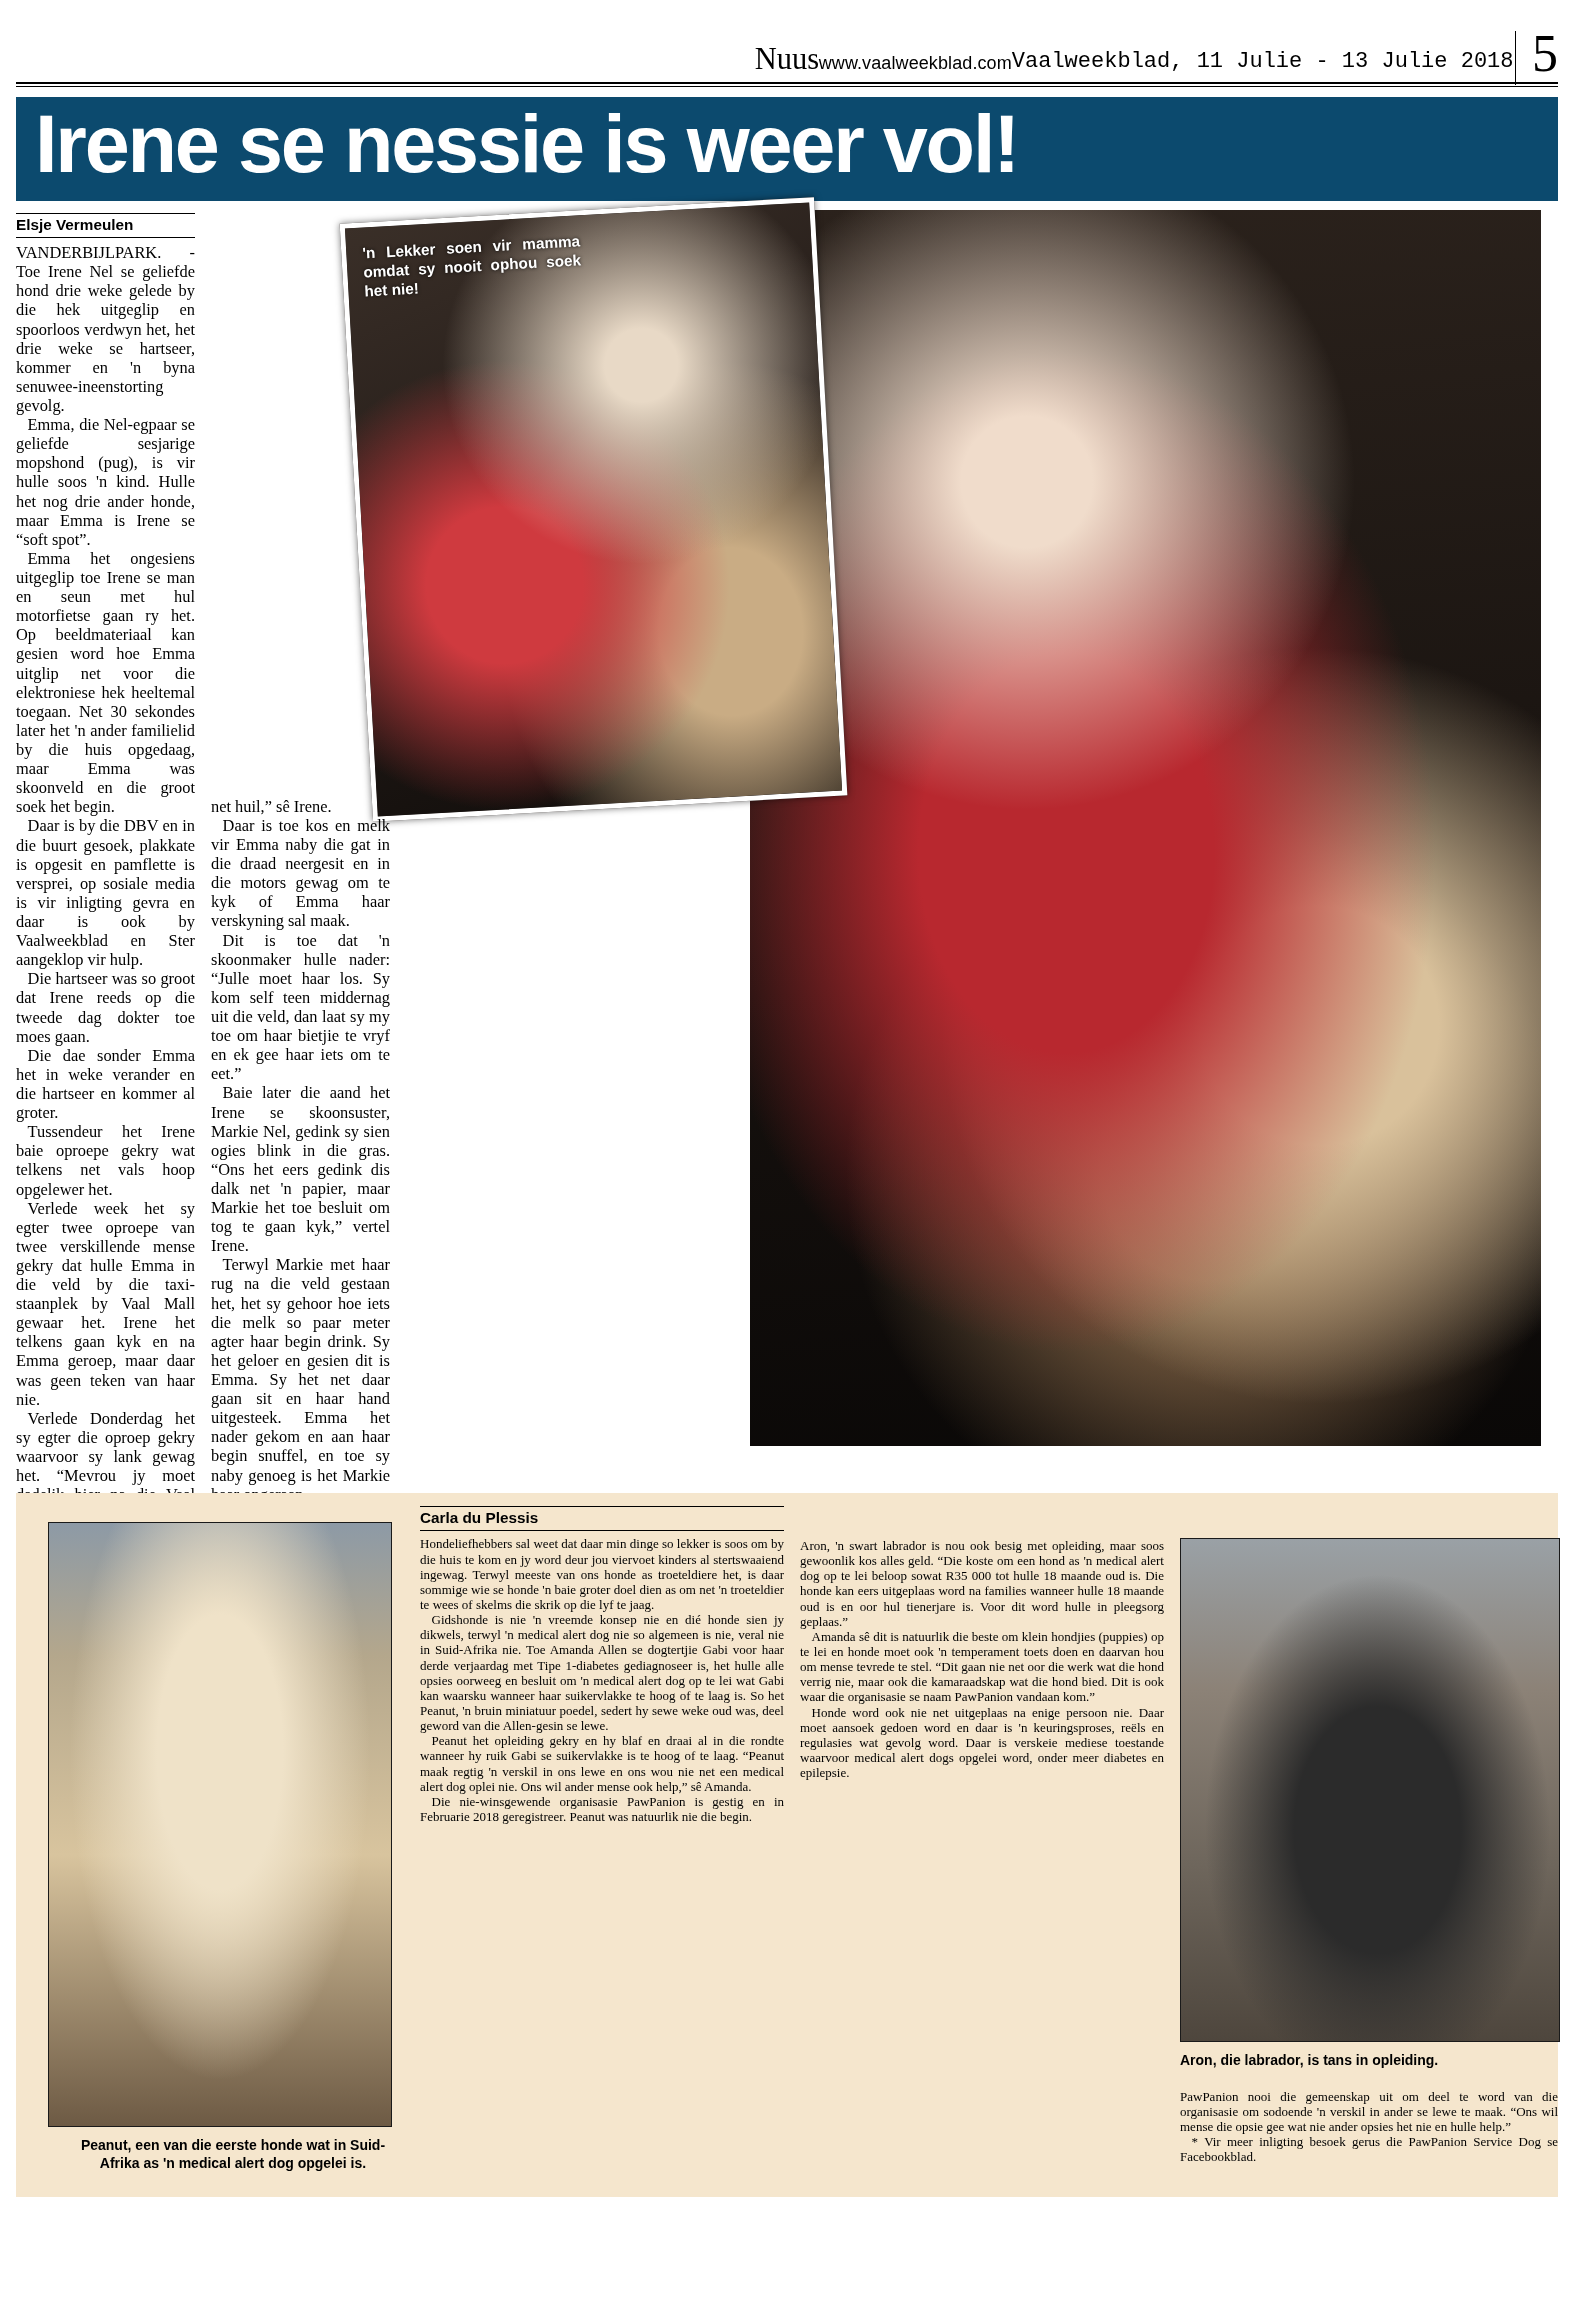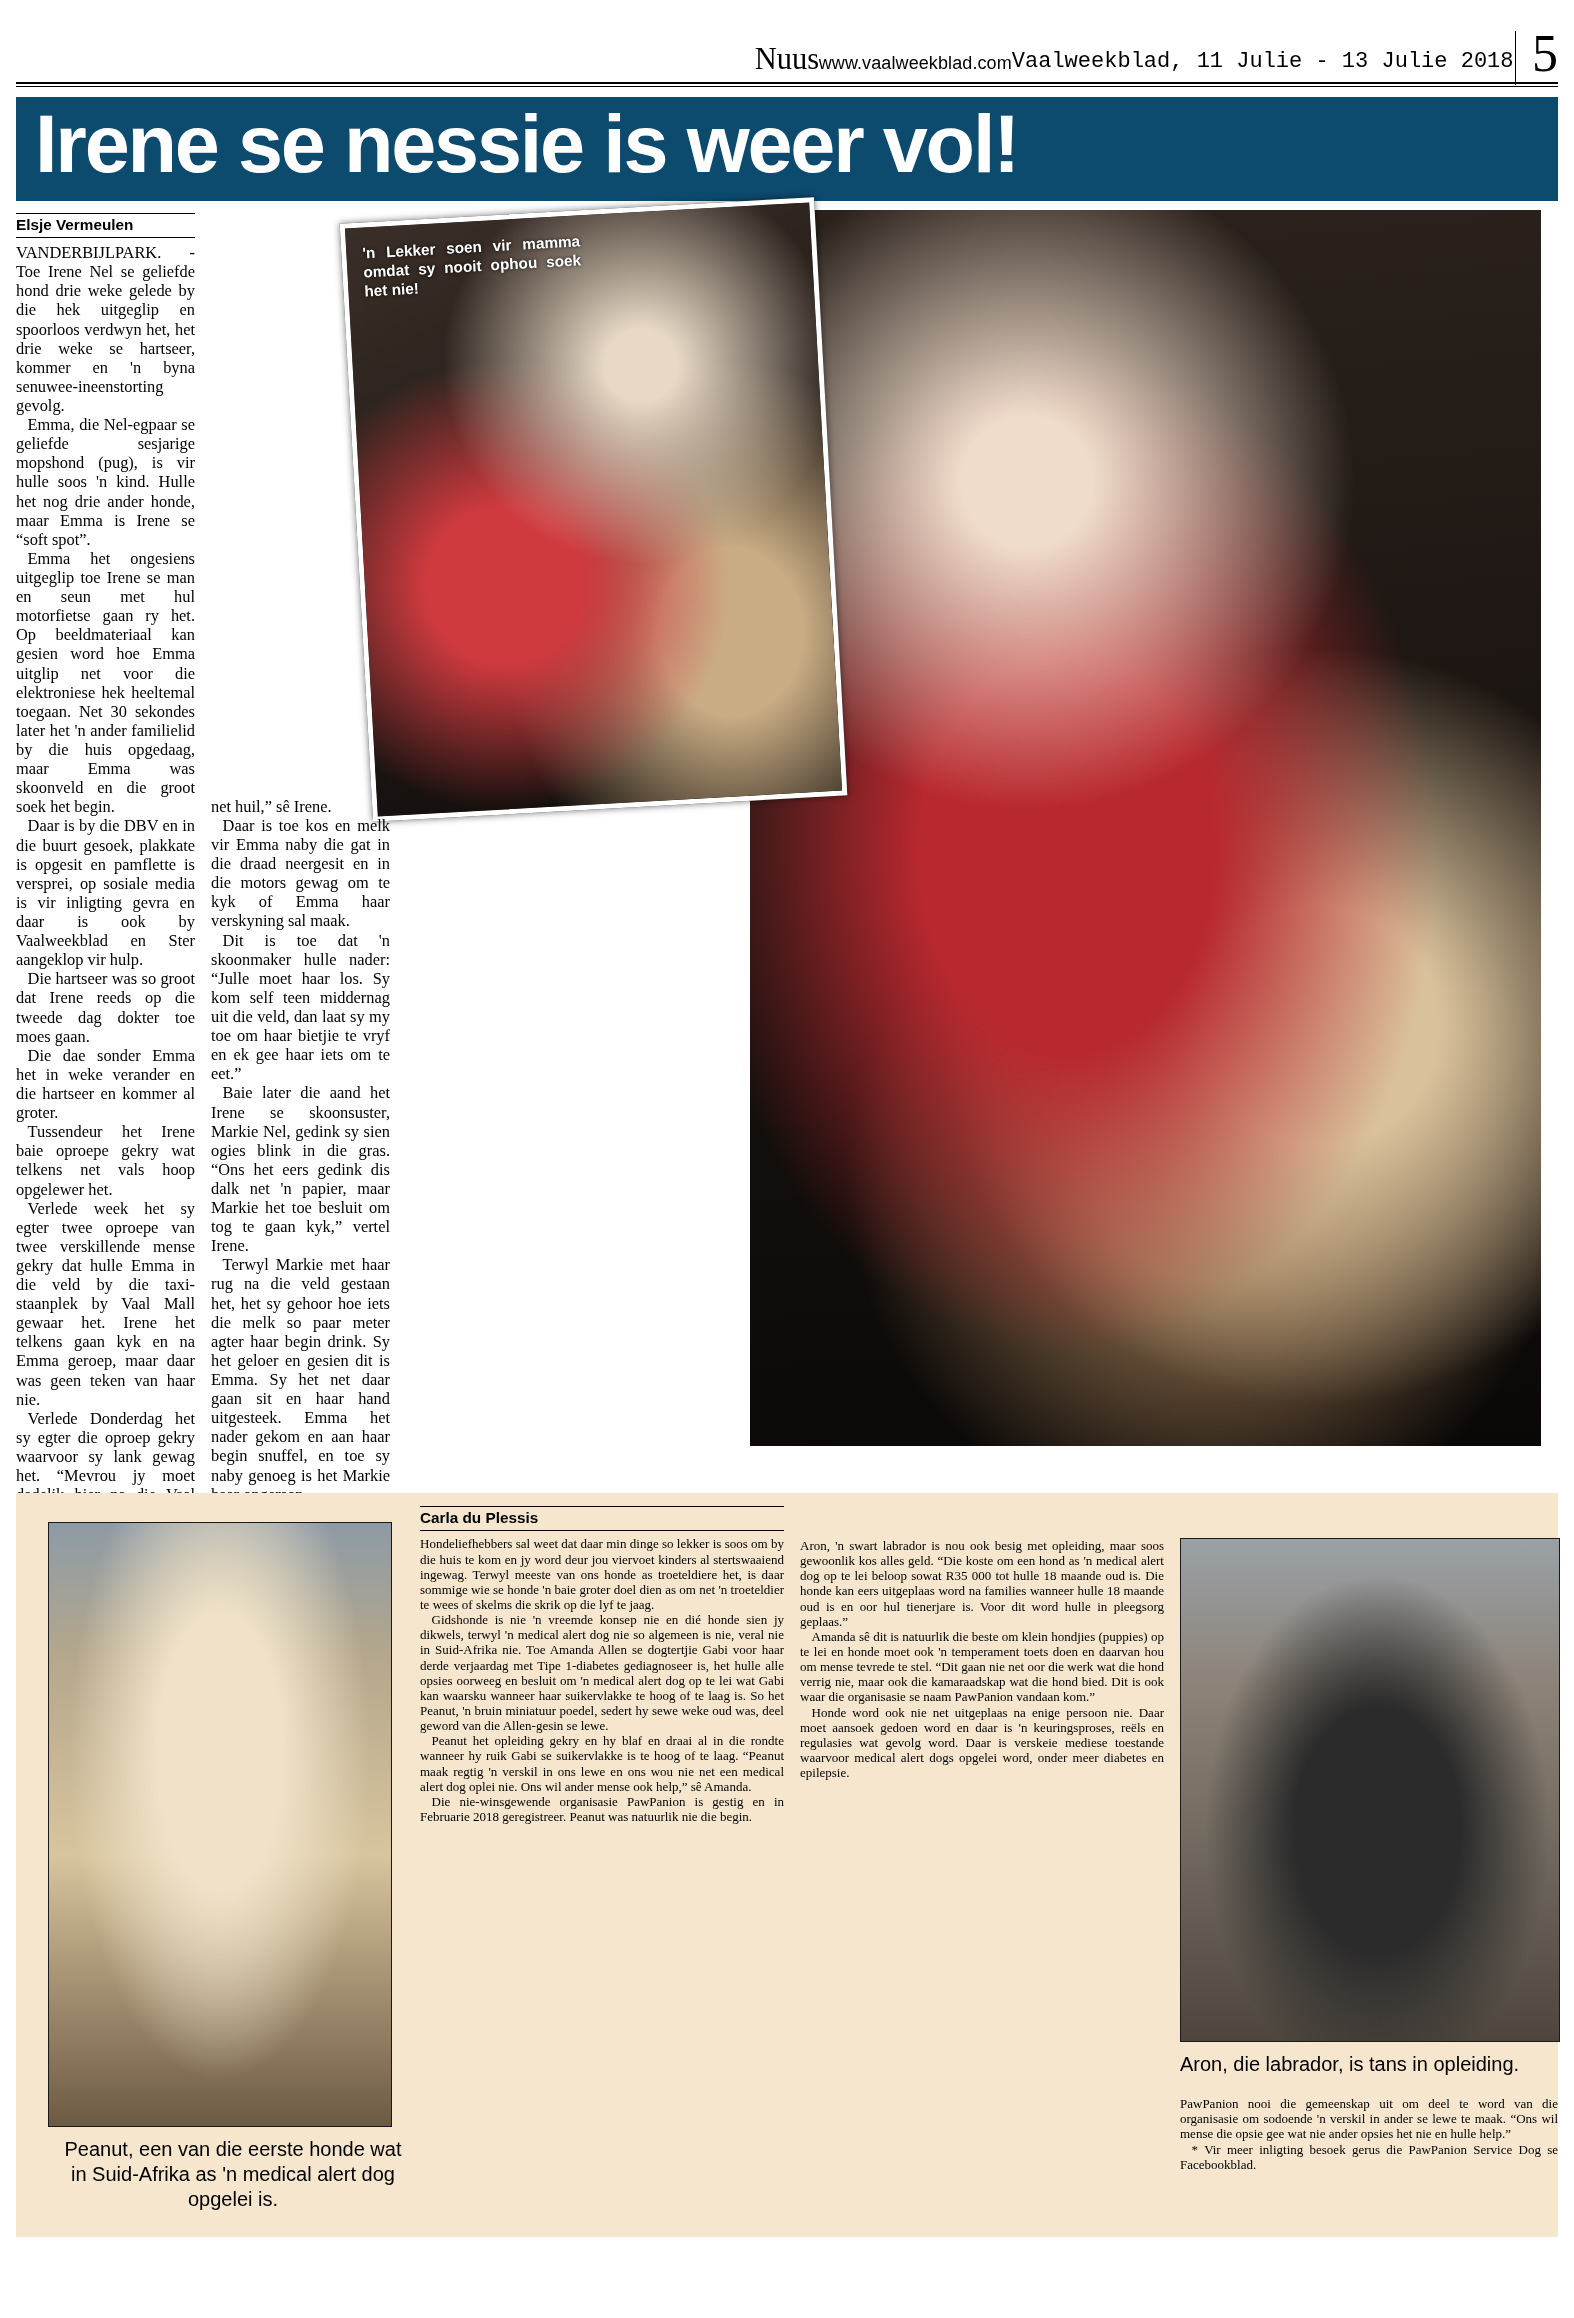--- a/index.html
+++ b/index.html
@@ -45,21 +45,21 @@
   
   .a2{background:#f5e6cd;margin-top:19px;padding:13px 19px 25px 19px;position:relative;}
   .a2 h1{margin:0 0 7.3px 0;font-family:"Liberation Sans",sans-serif;font-weight:bold;
     font-size:71px;line-height:1.02;letter-spacing:-2.2px;white-space:nowrap;}
   .a2cols{display:flex;gap:16px;}
   .a2col{flex:0 0 179px;}
   .a2col p{font-size:13px;line-height:1.165;text-align:justify;margin:0;text-indent:11.6px;
      -webkit-hyphens:auto;hyphens:auto;}
   .a2col p.first{text-indent:0;}
   .ph{border:1.5px solid #1a1a1a;background:#8a8a8a;overflow:hidden;position:relative;}
-  .cap{font-family:"Liberation Sans",sans-serif;font-weight:normal;font-size:20px;line-height:1.25;margin-top:10.2px;}
+  .cap{font-family:"Liberation Sans",sans-serif;font-weight:bold;font-size:14px;line-height:1.25;margin-top:10.2px;}
 
   
   .simA{position:absolute;inset:0;background:
      radial-gradient(circle at 62% 26%, #e8d9c6 0 7%, rgba(0,0,0,0) 38%),
      radial-gradient(circle at 30% 62%, #cf3a3f 0 16%, rgba(0,0,0,0) 46%),
      radial-gradient(ellipse at 78% 72%, #c9ac84 0 14%, rgba(0,0,0,0) 45%),
      linear-gradient(160deg,#3a2f28 0%,#241c18 45%,#0e0b09 100%);}
   .simB{position:absolute;inset:0;background:
      radial-gradient(circle at 35% 22%, #f0dccb 0 6%, rgba(0,0,0,0) 30%),
      radial-gradient(ellipse at 40% 52%, #b8282f 0 22%, rgba(0,0,0,0) 55%),

